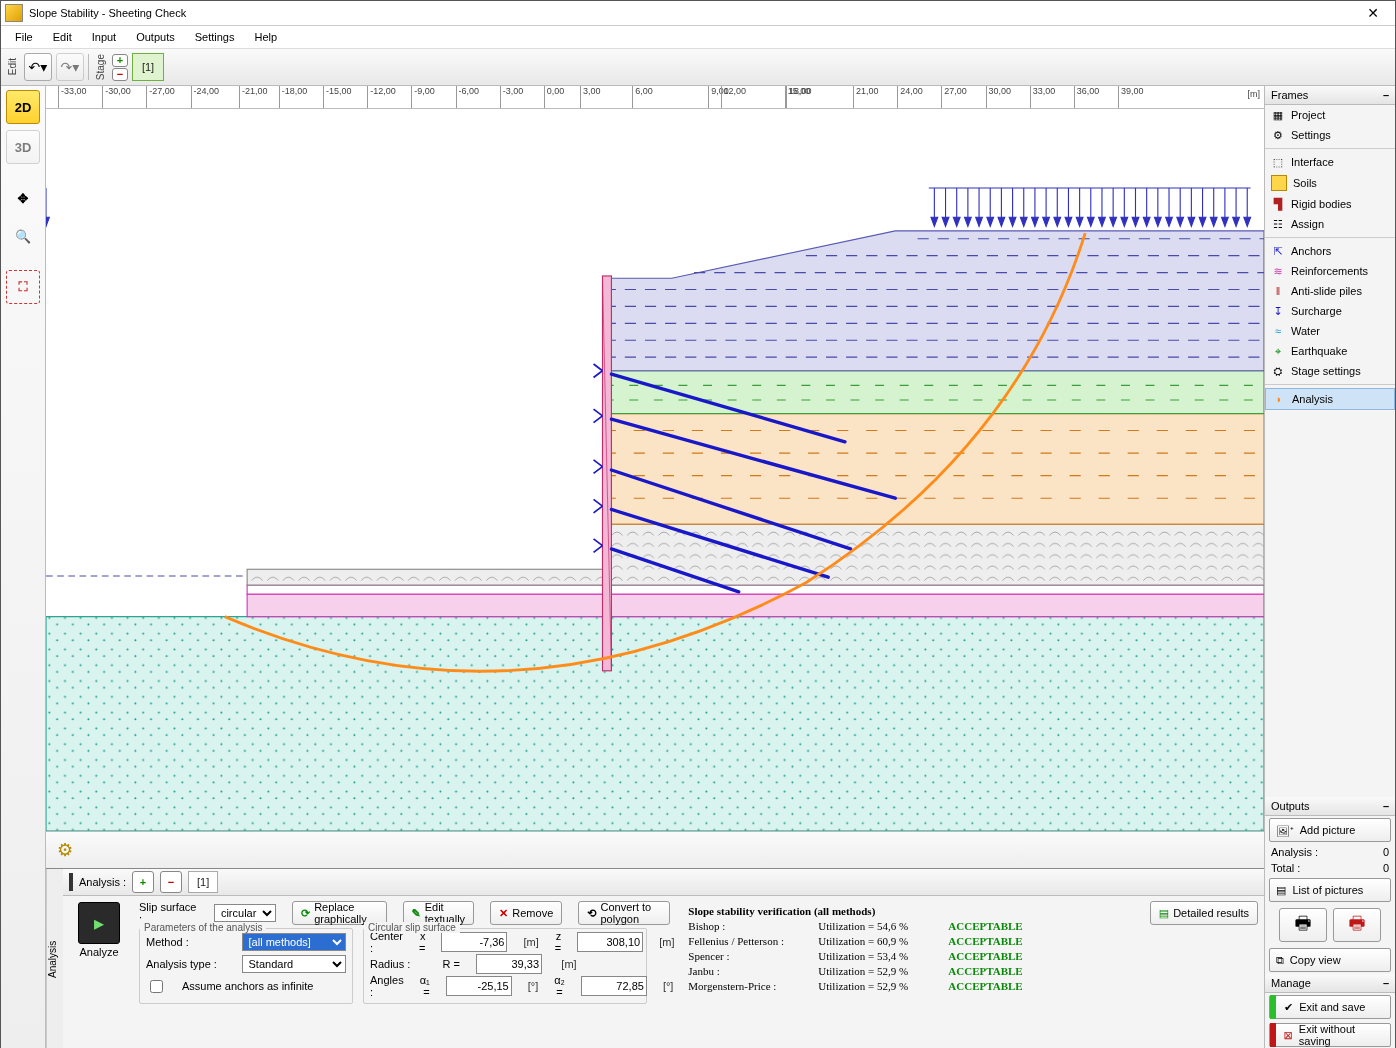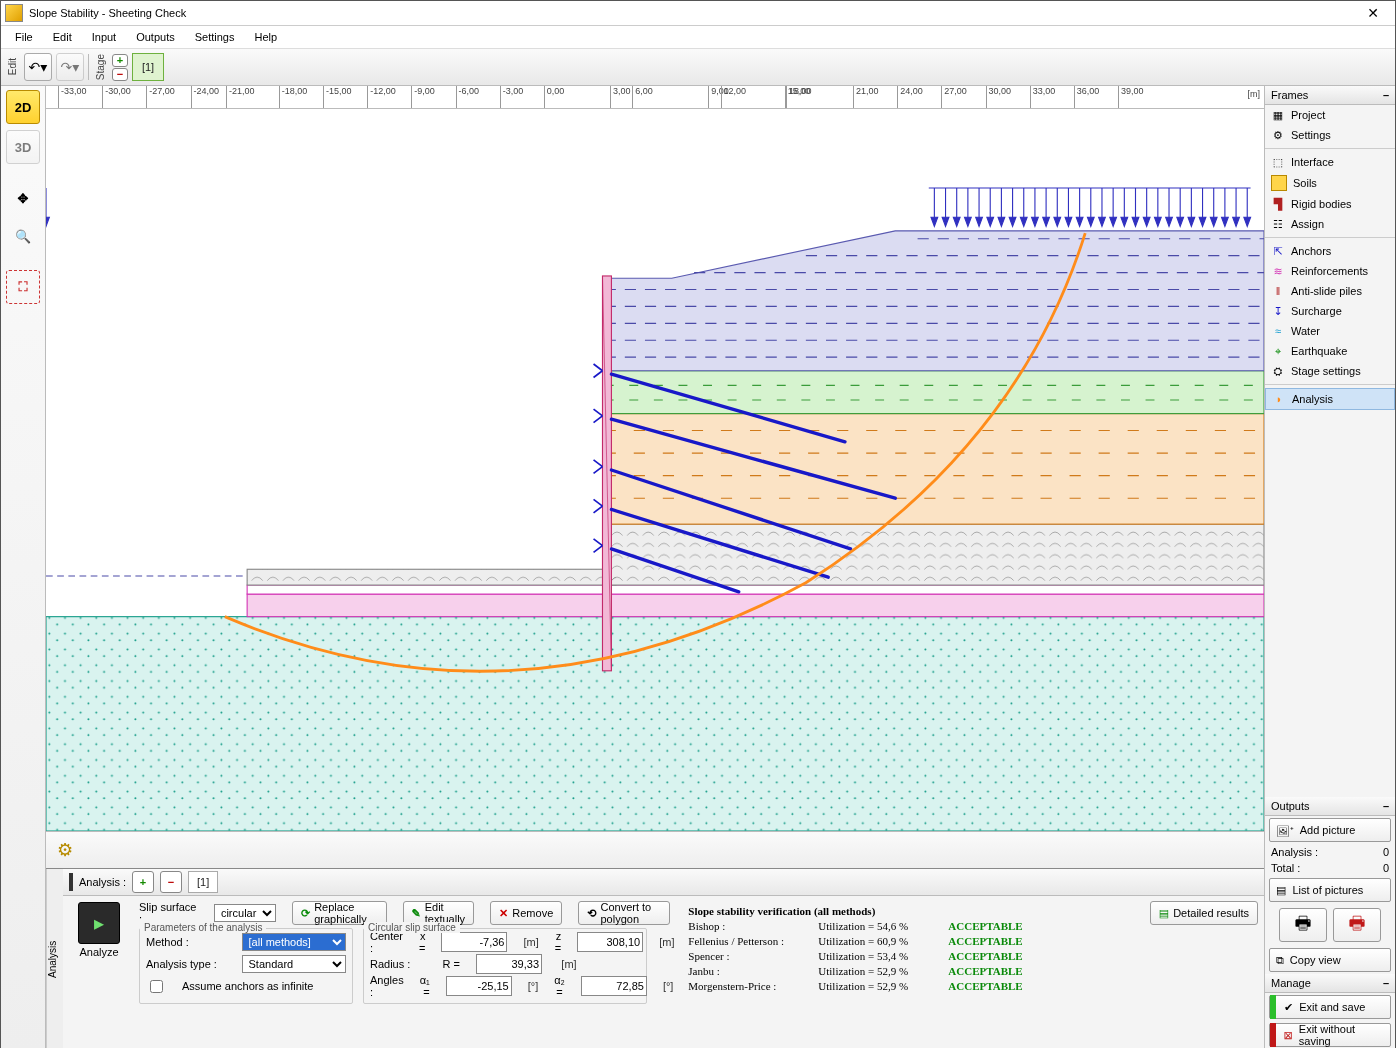--- a/index.html
+++ b/index.html
@@ -112,29 +112,29 @@
       <div class="ltb" style="border:1px dashed #c33;color:#c33;background:none">⛶</div>
       <div style="flex:1"></div>
     </div>
 
     <div class="centercol">
       <div class="ruler" id="ruler">
           <div class="tick" style="left: 12px;">-33,00</div>
           <div class="tick" style="left: 56.1667px;">-30,00</div>
           <div class="tick" style="left: 100.333px;">-27,00</div>
           <div class="tick" style="left: 144.5px;">-24,00</div>
-          <div class="tick" style="left: 180px;">-21,00</div>
+          <div class="tick" style="left: 193px;">-21,00</div>
           <div class="tick" style="left: 232.833px;">-18,00</div>
           <div class="tick" style="left: 277px;">-15,00</div>
           <div class="tick" style="left: 321.167px;">-12,00</div>
           <div class="tick" style="left: 365.333px;">-9,00</div>
           <div class="tick" style="left: 409.5px;">-6,00</div>
           <div class="tick" style="left: 453.667px;">-3,00</div>
           <div class="tick" style="left: 497.833px;">0,00</div>
-          <div class="tick" style="left: 564px;">3,00</div>
+          <div class="tick" style="left: 534px;">3,00</div>
           <div class="tick" style="left: 586.167px;">6,00</div>
           <div class="tick" style="left: 630.333px; margin-left: 32px;">9,00</div>
           <div class="tick" style="left: 674.5px;">12,00</div>
           <div class="tick" style="left: 718.667px; margin-left: 20px;">15,00</div>
           <div class="tick" style="left: 740px;">18,00</div>
           <div class="tick" style="left: 807px;">21,00</div>
           <div class="tick" style="left: 851.167px;">24,00</div>
           <div class="tick" style="left: 895.333px;">27,00</div>
           <div class="tick" style="left: 939.5px;">30,00</div>
           <div class="tick" style="left: 983.667px;">33,00</div>

